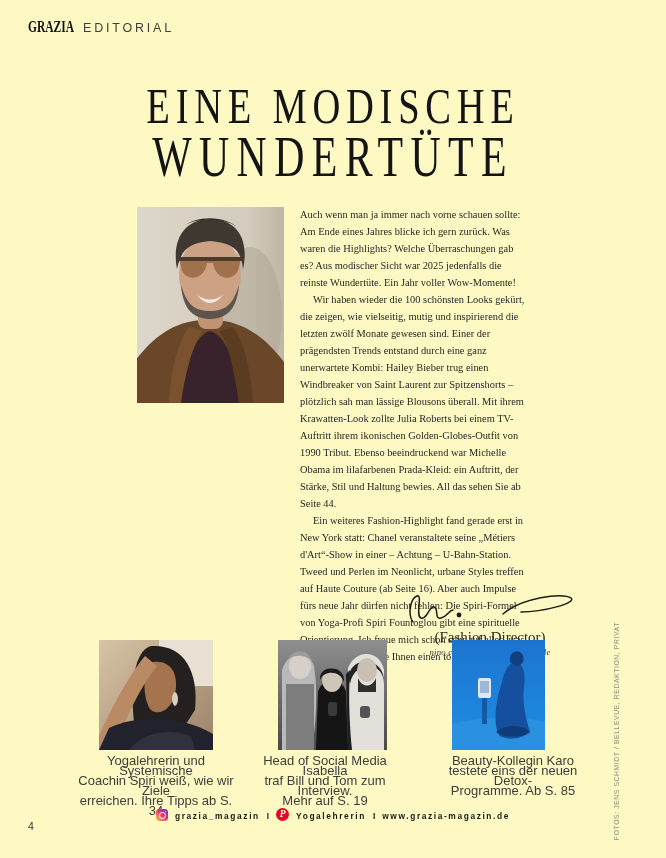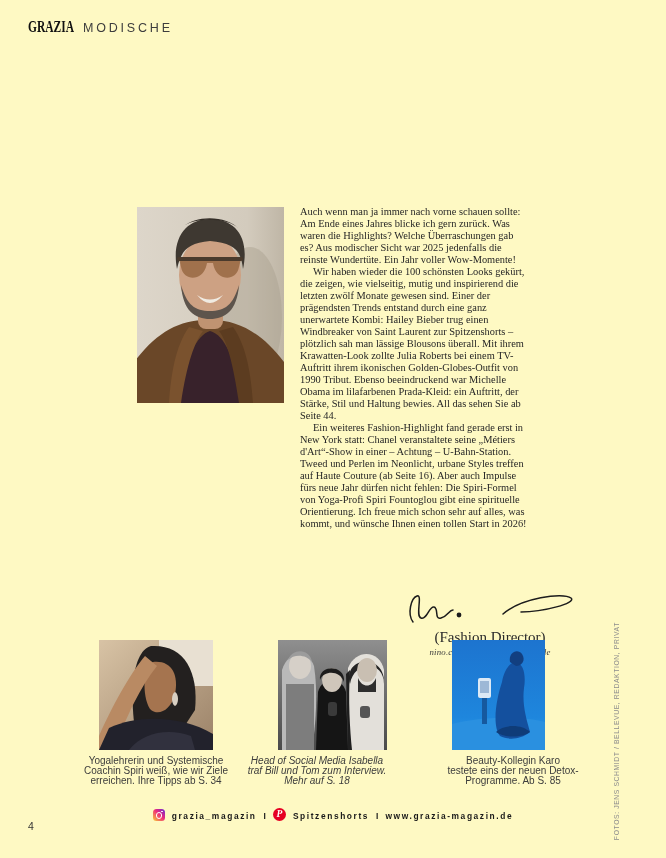--- a/index.html
+++ b/index.html
@@ -40,43 +40,43 @@
   .title-line.l1{font-size:47px;letter-spacing:7px;transform:scale(0.82,1.1);transform-origin:center top;}
   .title-line.l2{font-size:51px;letter-spacing:9px;transform:scale(0.82,1.1);transform-origin:center top;margin-top:3px;}
   
   .portrait{
     position:absolute;left:137px;top:207px;width:147px;height:196px;
     overflow:hidden;background:#d6cfc3;
   }
   
   .article{
     position:absolute;left:300px;top:206px;width:229px;
-    font-size:10.4px;line-height:12px;color:#262626;
+    font-size:10.4px;line-height:17px;color:#262626;
     text-align:left;
   }
   .article p{margin:0;}
   .article p.indent{text-indent:13px;}
   
   .sig-wrap{position:absolute;left:400px;top:590px;width:180px;text-align:center;}
   .sig-svg{display:block;margin:0 auto;}
   .sig-role{font-size:15px;color:#2a2a2a;margin-top:1px;font-family:"Liberation Serif",serif;}
   .sig-mail{font-size:8.8px;font-style:italic;color:#3a3a3a;margin-top:1px;letter-spacing:0.2px;}
   
   .photo{position:absolute;top:640px;height:110px;overflow:hidden;}
   .photo.p1{left:99px;width:114px;}
   .photo.p2{left:278px;width:109px;}
   .photo.p3{left:452px;width:93px;}
   .caption{
     position:absolute;top:756px;
     font-family:"Liberation Sans", sans-serif;
-    font-size:10px;line-height:10px;color:#3c3c3c;
+    font-size:13px;line-height:10px;color:#3c3c3c;
     text-align:center;
   }
   .caption.c1{left:75px;width:162px;}
-  .caption.c2{left:236px;width:162px;font-style:italic;}
+  .caption.c2{left:244px;width:162px;}
   .caption.c3{left:432px;width:162px;}
   
   .footer-social{
     position:absolute;left:0;top:808px;width:666px;
     display:flex;justify-content:center;align-items:flex-end;gap:7px;
     font-family:"Liberation Sans", sans-serif;
     font-size:8.4px;font-weight:700;letter-spacing:1.6px;color:#191919;
   }
   .ig-icon{
     position:relative;width:12px;height:12px;border-radius:3.5px;
@@ -111,23 +111,27 @@
     white-space:nowrap;
   }
 </style>
 </head>
 <body>
 
 <div class="page">
 
   <div class="masthead">
     <span class="logo">GRAZIA</span>
-    <span class="section-label">MODISCHE</span>
-  </div>
-
+    <span class="section-label">EDITORIAL</span>
+  </div>
+
+  <div class="title">
+    <div class="title-line l1">EINE MODISCHE</div>
+    <div class="title-line l2">WUNDERTÜTE</div>
+  </div>
 
   <div class="portrait">
     <svg width="147" height="196" viewBox="0 0 147 196" xmlns="http://www.w3.org/2000/svg">
       <defs>
         <linearGradient id="bgP" x1="0" y1="0" x2="1" y2="0">
           <stop offset="0" stop-color="#ddd6ca"></stop>
             <stop offset="0.75" stop-color="#d3cbbd"></stop>
             <stop offset="1" stop-color="#bfb6a6"></stop>
         </linearGradient>
       </defs>
@@ -252,34 +256,34 @@
   </div>
 
   <div class="caption c1">
     <div>Yogalehrerin und Systemische</div>
     <div>Coachin Spiri weiß, wie wir Ziele</div>
     <div>erreichen. Ihre Tipps ab S. 34</div>
   </div>
   <div class="caption c2">
     <div>Head of Social Media Isabella</div>
     <div>traf Bill und Tom zum Interview.</div>
-    <div>Mehr auf S. 18</div>
+    <div>Mehr auf S. 19</div>
   </div>
   <div class="caption c3">
     <div>Beauty-Kollegin Karo</div>
     <div>testete eins der neuen Detox-</div>
     <div>Programme. Ab S. 85</div>
   </div>
 
   <div class="footer-social">
     <span class="ig-icon"></span>
     <span>grazia_magazin</span>
     <span class="sep">I</span>
     <span class="pin-icon">P</span>
-    <span>Spitzenshorts</span>
+    <span>Yogalehrerin</span>
     <span class="sep">I</span>
     <span>www.grazia-magazin.de</span>
   </div>
 
   <div class="page-number">4</div>
 
   <div class="credits">FOTOS: JENS SCHMIDT / BELLEVUE, REDAKTION, PRIVAT</div>
 
 </div>
 

